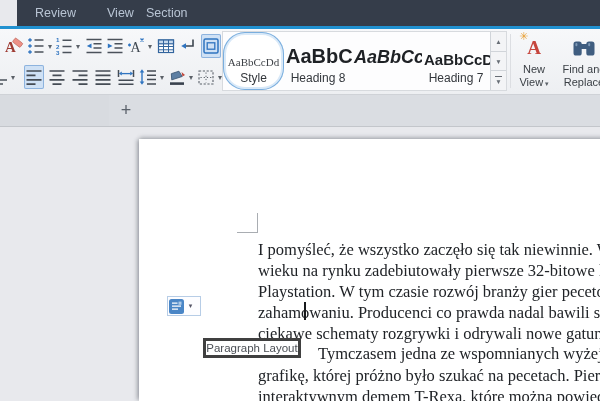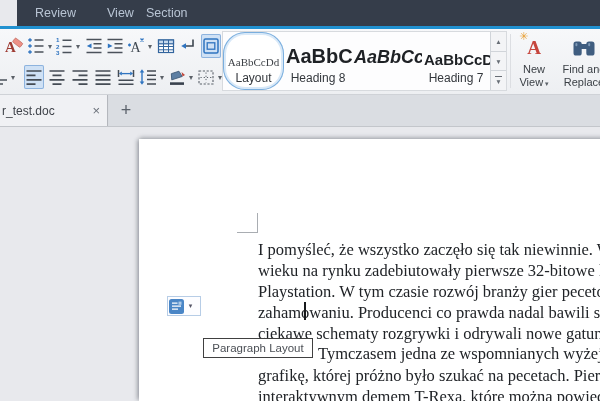--- a/index.html
+++ b/index.html
@@ -78,22 +78,22 @@
   .dl{position:absolute;left:119px;white-space:nowrap;font-family:"Liberation Serif",serif;
       font-size:16.5px;color:#202327;}
   #l0{top:101px;} #l1{top:122px;} #l2{top:143px;} #l3{top:164px;}
   #l4{top:185px;} #l5{top:205px;left:179px;} #l6{top:227px;} #l7{top:248px;}
   .caret{position:absolute;left:165px;top:163px;width:1.5px;height:18px;background:#17191c;}
   .pbtn{position:absolute;left:28px;top:157px;width:34px;height:20px;background:#fdfdff;
         border:1px solid #b7cde6;display:flex;align-items:center;box-sizing:border-box;}
   .pbtn svg{width:15px;height:15px;margin-left:1px;display:block;}
   .pbtn .pdd{width:13px;font-size:7px;color:#556;text-align:center;}
   .pbtn .pdd::after{content:"▾";}
-  .tooltip{position:absolute;left:64px;top:199px;width:110px;height:20px;background:#fff;
-           border:1px solid #404040;box-sizing:border-box;display:flex;align-items:center;
+  .tooltip{position:absolute;left:64px;top:199px;width:98px;height:20px;background:#fff;
+           border:3px solid #404040;box-sizing:border-box;display:flex;align-items:center;
            justify-content:center;font-size:11.5px;color:#4b4f55;}
 </style>
 </head>
 <body>
 
 <div class="titlebar">
   <span class="menu" id="m0">Review</span>
   <span class="menu" id="m1">View</span>
   <span class="menu" id="m2">Section</span>
 </div>
@@ -261,21 +261,21 @@
         <path d="M10 5.5v10" stroke="#596069" stroke-width="1" stroke-dasharray="1.2 2"></path>
         <path d="M4.5 10.5h11" stroke="#596069" stroke-width="1" stroke-dasharray="1.2 2"></path>
       </svg>
     </div>
     <div class="dd"></div>
   </div>
 
   <div class="gallery">
     <div class="cell sel2" id="c0">
       <div class="pv pv0">AaBbCcDd</div>
-      <div class="lbl">Layout</div>
+      <div class="lbl">Style</div>
     </div>
     <div class="cell" id="c1">
       <div class="pv pv1">AaBbCcDd</div>
       <div class="lbl">Heading 8</div>
     </div>
     <div class="cell" id="c2">
       <div class="pv pv2">AaBbCcDd</div>
     </div>
     <div class="cell" id="c3">
       <div class="pv pv3">AaBbCcDd</div>
@@ -310,24 +310,20 @@
         <rect x="16.2" y="5" width="2" height="3.2" rx="1" fill="#7e99b6"></rect>
       </svg>
     </div>
     <div class="l">Find and</div>
     <div class="l">Replace</div>
   </div>
 </div>
 
 <div class="tabbar">
   <div class="resttab"></div>
-  <div class="tab">
-    <span class="tl">r_test.doc</span>
-    <span class="cx">×</span>
-  </div>
   <div class="plus">+</div>
 </div>
 
 <div class="docarea">
   <div class="page">
     <div class="mmv"></div>
     <div class="mmh"></div>
 
     <div class="dl" id="l0">I pomyśleć, że wszystko zaczęło się tak niewinnie. W</div>
     <div class="dl" id="l1">wieku na rynku zadebiutowały pierwsze 32-bitowe ko</div>

